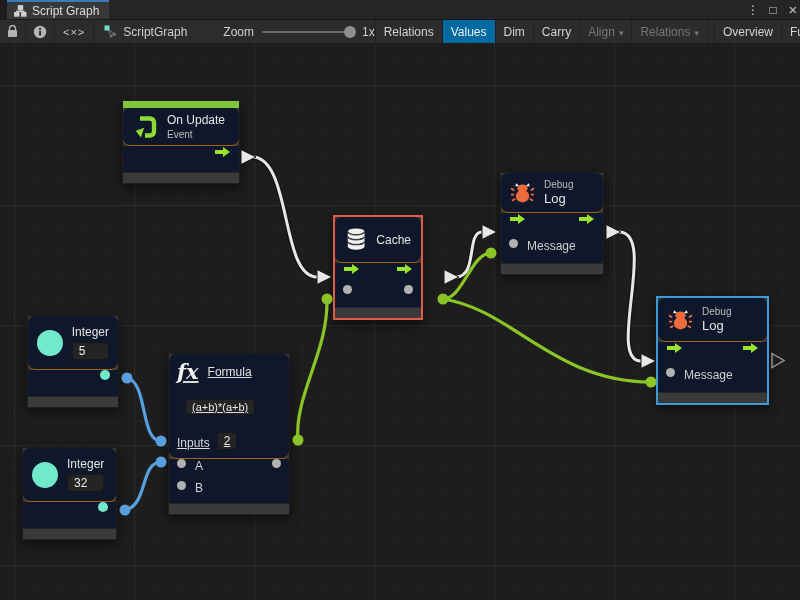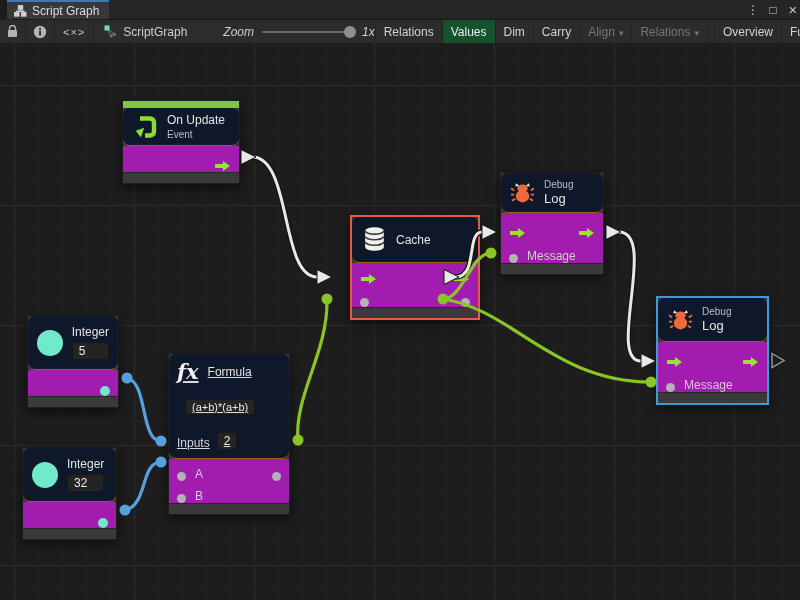--- a/index.html
+++ b/index.html
@@ -17,26 +17,26 @@
   .win-btn{width:16px;height:16px;display:flex;align-items:center;justify-content:center;
     font-size:12px;line-height:1;cursor:default;}
   .win-btn.close{font-size:15px;}
 
   
   .toolbar{position:absolute;left:0;top:20px;width:800px;height:23px;background:#2c2c2c;
     display:flex;align-items:stretch;border-bottom:1px solid #181818;font-size:12px;}
   .tb-btn{display:flex;align-items:center;justify-content:center;padding:0 8px;
     border-right:1px solid #222;color:#d2d2d2;white-space:nowrap;}
   .tb-btn.icon-btn{padding:0 7px;}
-  .tb-btn.active{background:#14532d;color:#eee;padding-left:8px;}
+  .tb-btn.active{background:#0369a1;color:#eee;padding-left:8px;}
   .tb-btn.disabled{color:#767676;}
   .tb-btn .caret{font-size:9px;margin-left:4px;position:relative;top:1px;}
   .tb-flex{flex:1;display:flex;align-items:center;border-right:1px solid #222;text-align:center;}
   .graph-name{display:flex;align-items:center;gap:6px;padding:0 10px;color:#cfcfcf;}
-  .zoom-wrap{display:flex;align-items:center;gap:8px;margin-left:26px;color:#cfcfcf;font-style:italic;}
+  .zoom-wrap{display:flex;align-items:center;gap:8px;margin-left:26px;color:#cfcfcf;}
   .zoom-track{position:relative;width:92px;height:2px;background:#6a6a6a;border-radius:1px;}
   .zoom-knob{position:absolute;right:-2px;top:-5px;width:12px;height:12px;border-radius:50%;
     background:#8f8f8f;}
   .code-glyph{font-size:11px;color:#c9c9c9;letter-spacing:1px;}
   .lock-icon,.info-icon{display:block}
 
   
   .canvas{position:absolute;left:0;top:43px;width:800px;height:557px;background:#1d1d1d;
     background-image:
       linear-gradient(rgba(255,255,255,0.045) 1px, transparent 1px),
@@ -50,21 +50,21 @@
   .node{position:absolute;background:#343434;border:1px solid #1e1e1e;
     box-shadow:0 4px 10px rgba(0,0,0,.55);font-size:12px;box-sizing:border-box;}
   .node.sel-orange{border:2px solid var(--selection-orange,#E25B45);}
   .node.sel-blue{border:2px solid var(--selection-blue,#3D9AD9);}
   .hdr{background:#0f172a;display:flex;align-items:center;gap:9px;padding:7px 9px;
     border-bottom:1px solid #a16207;border-radius:7px;}
   .hdr .ttl{color:#e4e4e4;font-size:12px;}
   .hdr .sub{color:#bdbdbd;font-size:10px;margin-top:2px;}
   .hdr-col{display:flex;flex-direction:column;justify-content:center;}
   .ftr{height:10px;background:#3a3a3a;border-top:1px solid #262626;}
-  .row{display:flex;align-items:flex-end;padding:0 8px;background:#a21caf;}
+  .row{display:flex;align-items:flex-start;padding:0 8px;background:#0f172a;}
   .row.flow{height:26px;}
   .row.val{height:24px;}
   .spacer{flex:1;}
   .port-dot{width:9px;height:9px;border-radius:50%;background:#b2b2b2;}
   .port-dot.teal{background:var(--type-teal,#71EACB);width:10px;height:10px;}
   .port-label{margin-left:9px;color:#cfcfcf;}
   .vbox{background:#242424;border:1px solid #171717;border-radius:3px;color:#eaeaea;
     padding:1px 6px;font-size:12px;display:inline-block;margin-top:3px;}
   .green-strip{height:7px;background:var(--event-green,#7FC63C);}
   .teal-ball{width:26px;height:26px;border-radius:50%;background:var(--type-teal,#71EACB);}
@@ -231,21 +231,21 @@
         <span class="port-dot"></span>
       </div>
       <div class="row val" style="height:22px;">
         <span class="port-dot"></span>
         <span class="port-label">B</span>
         <span class="spacer"></span>
       </div>
       <div class="ftr"></div>
     </div>
 
-    <div class="node sel-orange" style="left:350px;top:172px;width:130px;">
+    <div class="node sel-orange" style="left:333px;top:172px;width:90px;">
       <div class="hdr" style="padding:9px 10px;">
         <svg width="25" height="27" viewBox="0 0 24 26">
           <path d="M3 4.5 a9 3.4 0 0 1 18 0 v16 a9 3.4 0 0 1 -18 0 z" fill="#f0f0f0"></path>
           <g fill="none" stroke="#3c3c3c" stroke-width="1.6">
             <path d="M3 4.5 a9 3.4 0 0 0 18 0"></path>
             <path d="M3 9.8 a9 3.4 0 0 0 18 0"></path>
             <path d="M3 15.1 a9 3.4 0 0 0 18 0"></path>
           </g>
           <circle cx="17" cy="12.6" r="1" fill="#3c3c3c"></circle>
           <circle cx="17" cy="17.9" r="1" fill="#3c3c3c"></circle>

